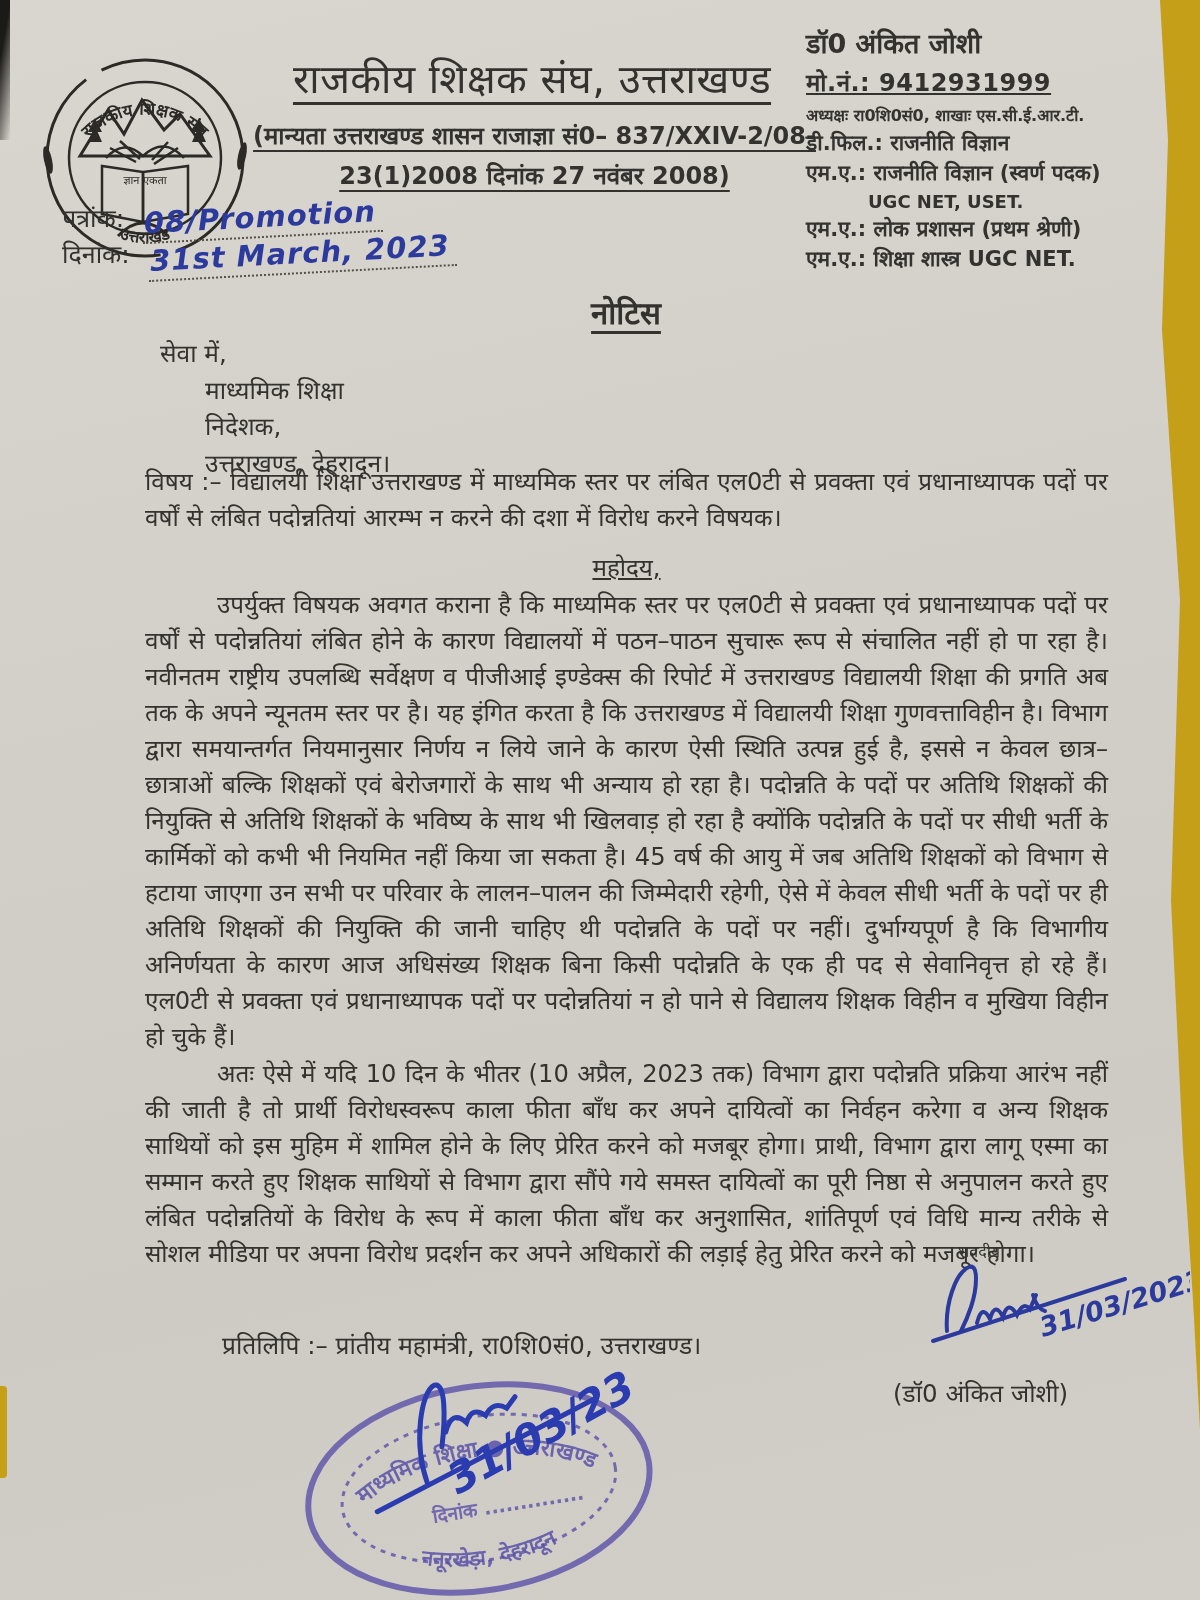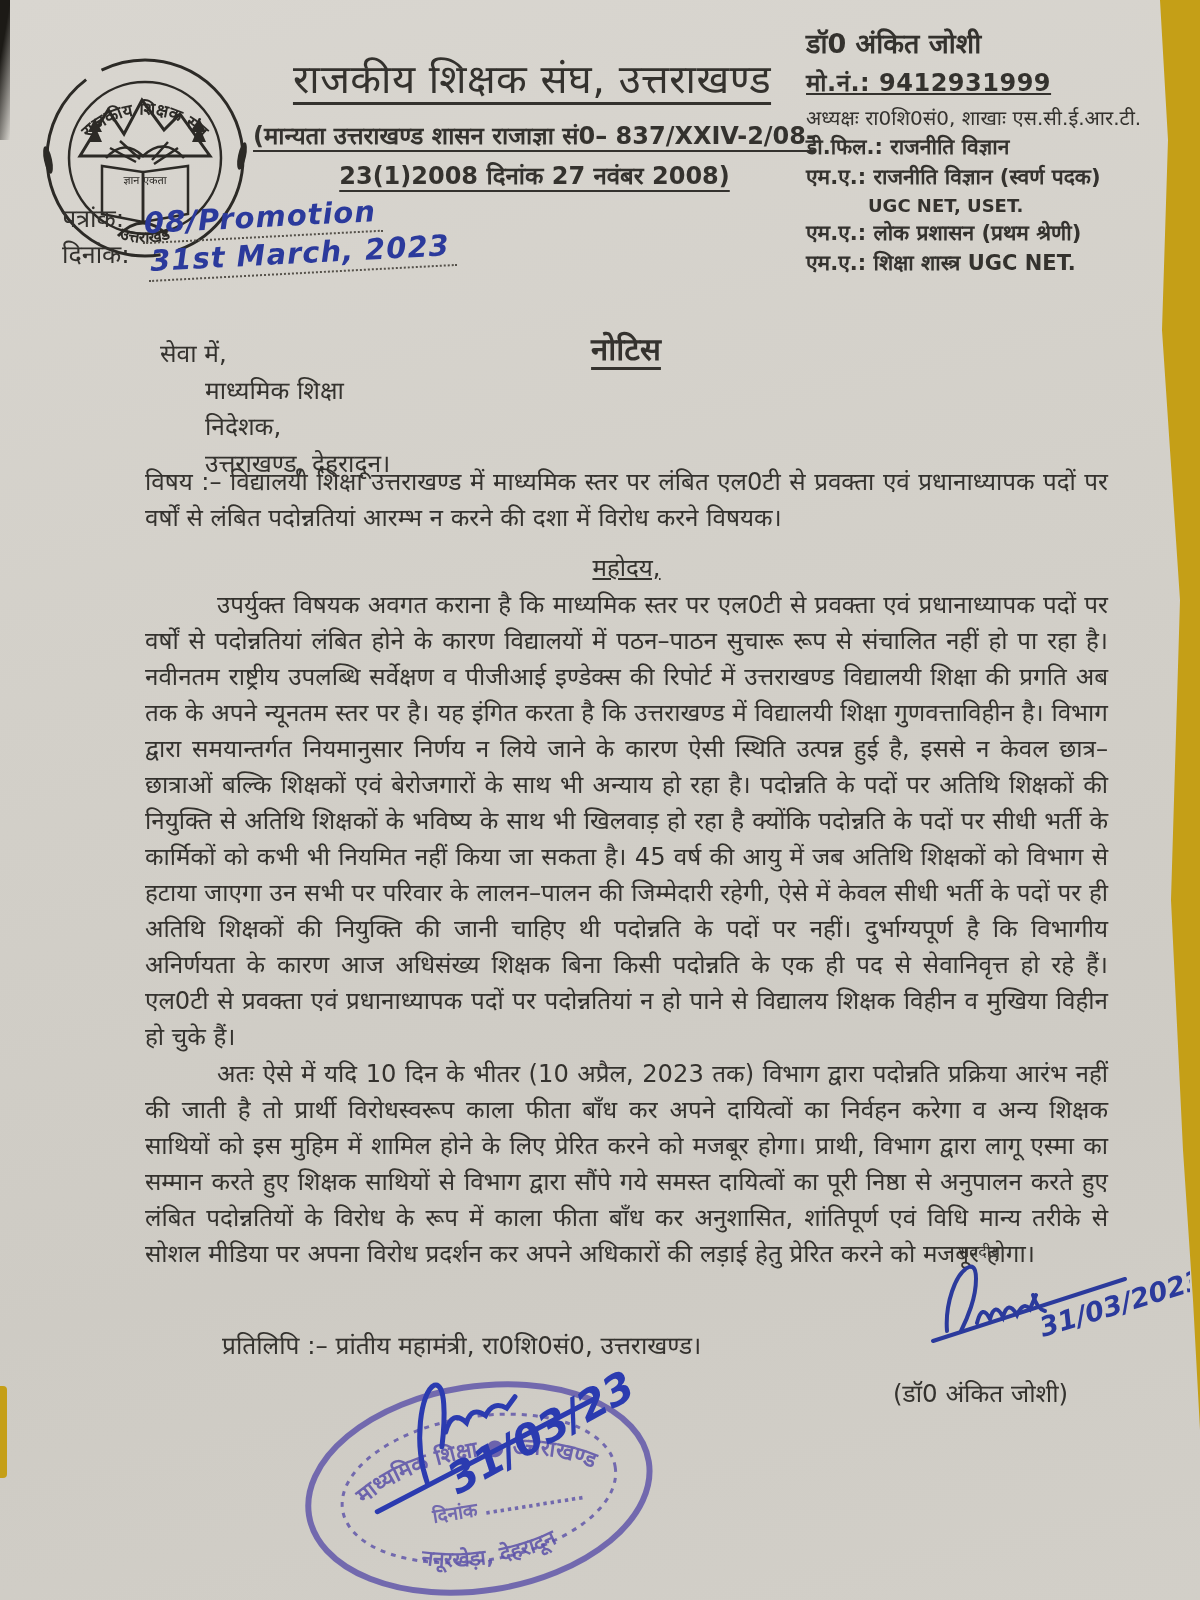--- a/index.html
+++ b/index.html
@@ -29,37 +29,37 @@
   }
   .org-recog{
     position:absolute;left:252px;top:116px;width:565px;text-align:center;
     font-size:24px;font-weight:600;line-height:40px;
   }
   .org-recog span{text-decoration:underline;text-decoration-thickness:2px;text-underline-offset:6px;}
 
   .officer{position:absolute;left:806px;top:30px;width:384px;line-height:1;}
   .officer .o-name{font-size:27px;font-weight:bold;margin-bottom:14px;}
   .officer .o-mobile{font-size:24px;font-weight:bold;margin-bottom:13px;letter-spacing:.5px;text-decoration:underline;}
-  .officer .o-line{font-size:20px;font-weight:400;margin-bottom:9px;}
+  .officer .o-line{font-size:16px;font-weight:700;margin-bottom:9px;}
   .officer .o-line2{font-size:21px;font-weight:600;margin-bottom:9px;}
   .officer .o-indent{padding-left:62px;font-size:18px;font-weight:bold;margin-bottom:8px;}
 
   .ref-row{position:absolute;left:62px;top:200px;font-size:25px;}
   .date-row{position:absolute;left:62px;top:236px;font-size:25px;}
   .hand{
     color:#2b3a9c;font-style:italic;font-weight:bold;letter-spacing:1px;
     display:inline-block;transform:rotate(-3deg);font-size:29px;
   }
   .hand-dot{border-bottom:2.5px dotted #55514a;padding:0 6px 2px 2px;margin-left:10px;}
 
   
   .notice-title{
     position:absolute;left:145px;top:291px;width:962px;text-align:center;
     font-size:31px;font-weight:bold;
-    text-decoration:underline;text-decoration-thickness:2.5px;text-underline-offset:7px;margin-top:36px;
+    text-decoration:underline;text-decoration-thickness:2.5px;text-underline-offset:7px;
   }
   .address{position:absolute;left:160px;top:336px;font-size:24.5px;line-height:36.5px;}
   .address div:nth-child(n+2){padding-left:45px;}
 
   .letter-body{position:absolute;left:145px;top:464px;width:963px;font-size:24.2px;line-height:36px;}
   .letter-body p{margin:0;text-align:justify;}
   .letter-body .salutation{margin-top:14px;text-align:center;text-decoration:underline;}
   .letter-body .para{text-indent:72px;margin-top:1px;}
 
   

